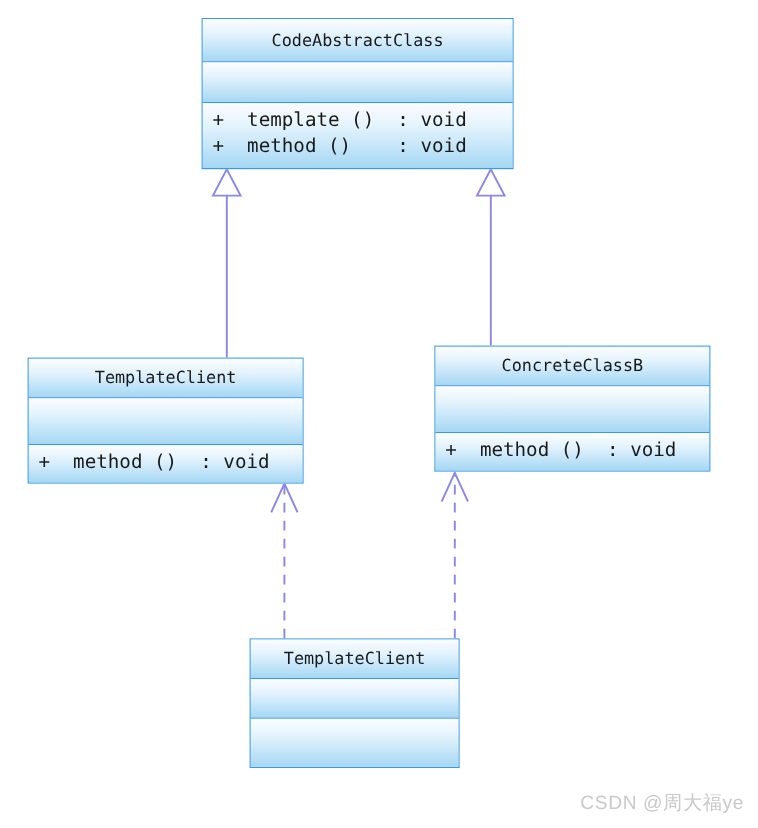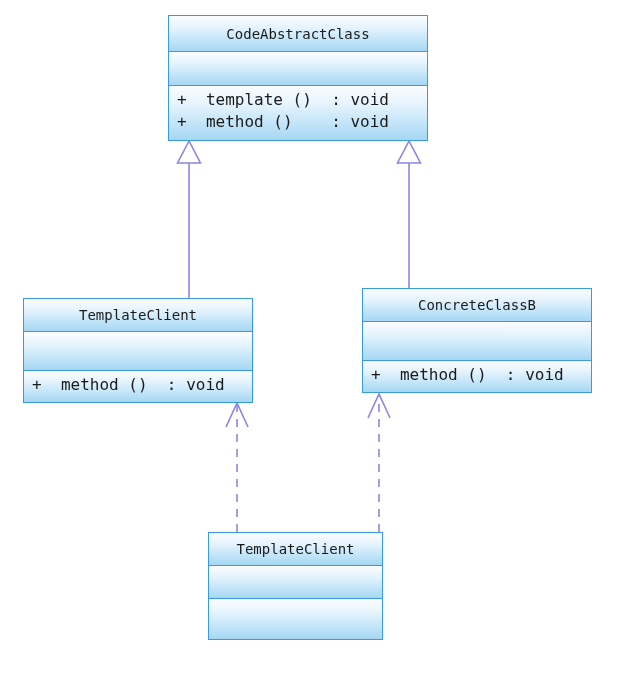--- a/index.html
+++ b/index.html
@@ -148,14 +148,15 @@
       <div class="member-row">+  method ()  : void</div>
     </div>
   </div>
 
   <div class="uml-class" style="left:208px; top:532px; width:175px; height:108px;">
     <div class="compartment title" style="height:33px;">TemplateClient</div>
     <div class="compartment attributes" style="height:33px;"></div>
     <div class="compartment members" style="height:40px;"></div>
   </div>
 
+  <div class="watermark">CSDN @周大福ye</div>
 
 </div>
 
 </body></html>

